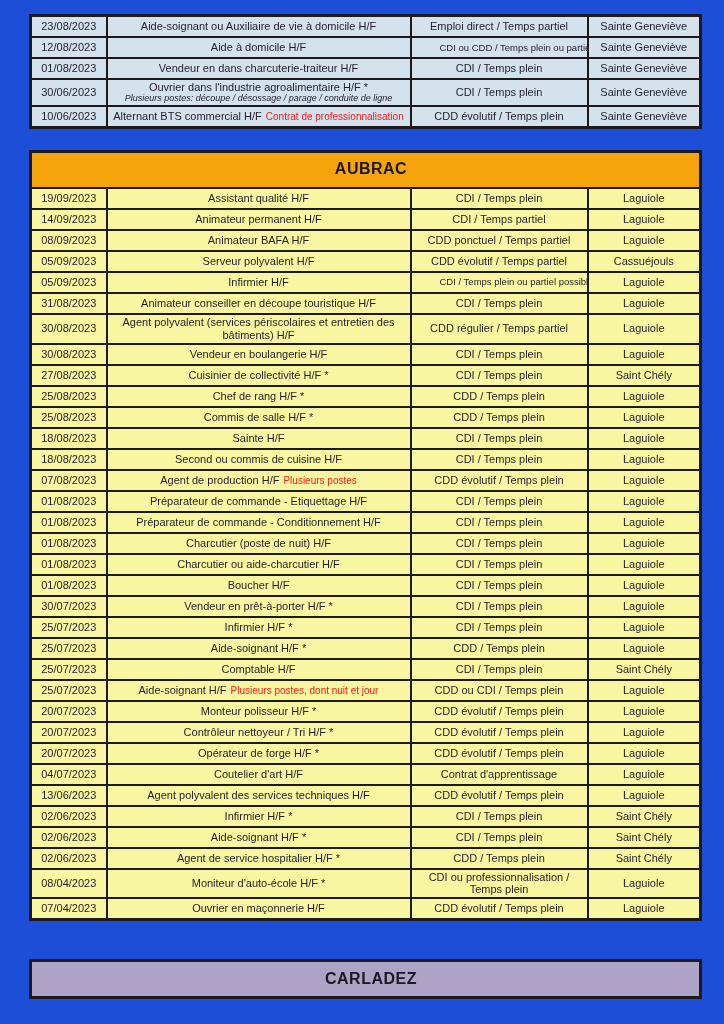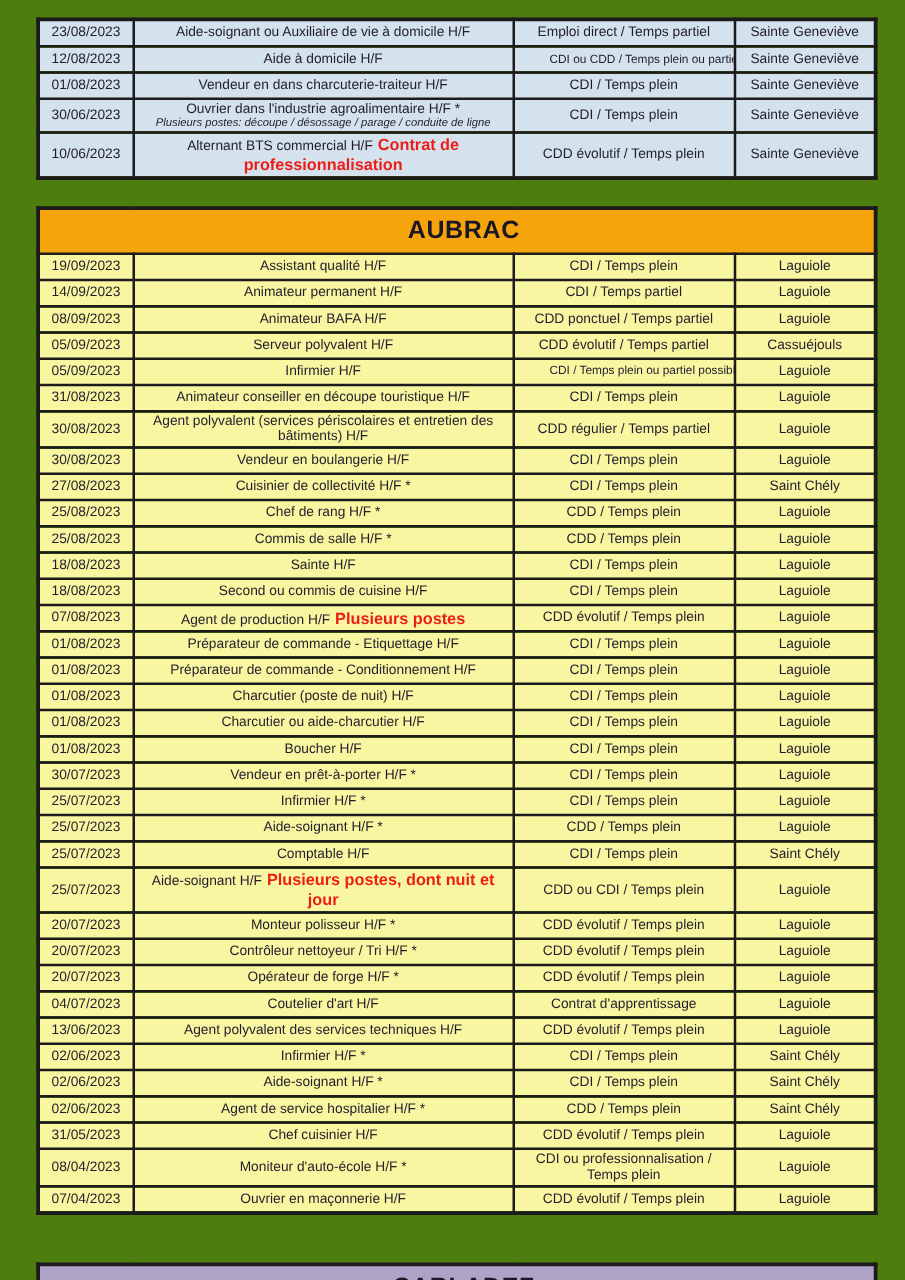--- a/index.html
+++ b/index.html
@@ -9,21 +9,21 @@
     width: 724px;
     height: 1024px;
     overflow: hidden;
     font-family: "Liberation Sans", sans-serif;
   }
   .page {
     width: 724px;
     height: 1024px;
     box-sizing: border-box;
     padding: 14px 0 0 29px;
-    background: #4d7c0f;
+    background: #1d4ed8;
   }
   table.jobs-table {
     border-collapse: collapse;
     table-layout: fixed;
     width: 670px;
     border: 3px solid #1d1a1d;
   }
   table.jobs-table.sec-aubrac   { margin-top: 21px; }
   table.jobs-table.sec-carladez { margin-top: 38px; }
 
@@ -34,38 +34,38 @@
     padding: 1px 3px;
     color: #211d2b;
     line-height: 1.18;
     overflow: hidden;
   }
   .jobs-table td { height: 17px; font-size: 11px; background: var(--row-bg, #fff); }
 
   th.sec-title {
     height: 32px;
     background: var(--head-bg, #ccc);
-    font-size: 20px;
+    font-size: 16px;
     font-weight: bold;
     letter-spacing: 0.5px;
     color: #1b1724;
     padding-left: 14px;
   }
 
   .c-date     { font-size: 11px; white-space: nowrap; }
   .c-job      { font-size: 11px; }
   .c-contract { font-size: 11px; }
   .c-contract.small { font-size: 9.5px; white-space: nowrap; padding-left: 28px; }
   .c-location { font-size: 11px; }
 
   .job-main   { }
   .job-red    {
     color: #ed1c16;
-    font-weight: bold;
-    font-size: 13px;
+    font-weight: normal;
+    font-size: 10px;
     margin-left: 4px;
   }
   .job-italic {
     display: block;
     font-style: italic;
     font-size: 9px;
     margin-top: -1px;
   }
 </style>
 </head>
@@ -460,29 +460,20 @@
   <tr>
     <td class="c-date">02/06/2023</td>
     <td class="c-job">
       <span class="job-main">Agent de service hospitalier H/F *</span>
       
     </td>
     <td class="c-contract">CDD / Temps plein</td>
     <td class="c-location">Saint Chély</td>
   </tr>
 
-  <tr>
-    <td class="c-date">31/05/2023</td>
-    <td class="c-job">
-      <span class="job-main">Chef cuisinier H/F</span>
-      
-    </td>
-    <td class="c-contract">CDD évolutif / Temps plein</td>
-    <td class="c-location">Laguiole</td>
-  </tr>
 
 
   <tr>
     <td class="c-date">08/04/2023</td>
     <td class="c-job">
       <span class="job-main">Moniteur d'auto-école H/F *</span>
       
     </td>
     <td class="c-contract">CDI ou professionnalisation / Temps plein</td>
     <td class="c-location">Laguiole</td>

